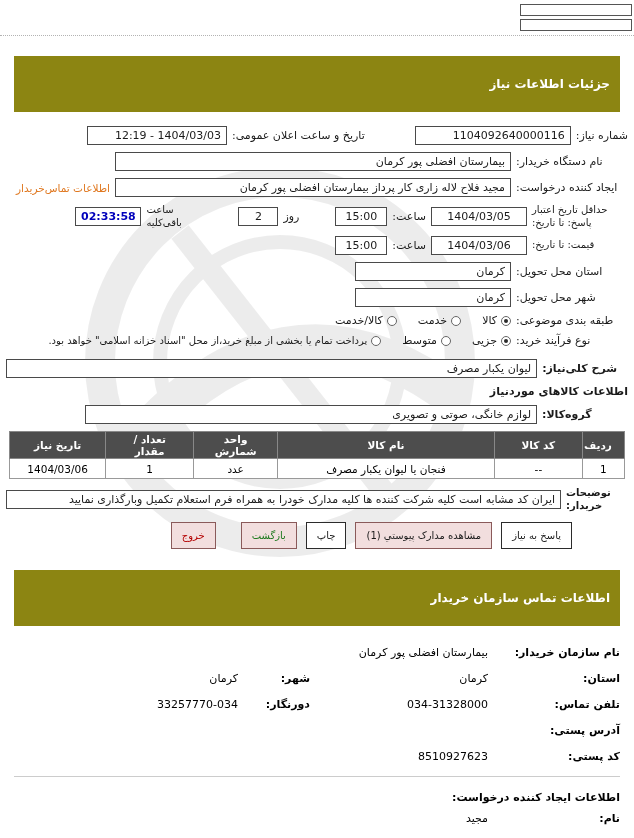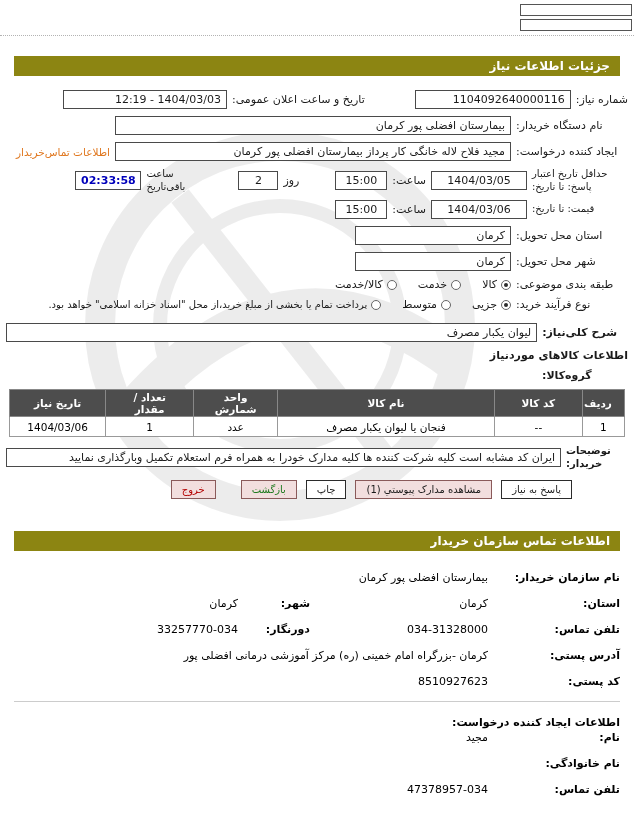--- a/index.html
+++ b/index.html
@@ -32,23 +32,23 @@
   }
   .top-box.one { top: 4px; }
   .top-box.two { top: 19px; }
 
   .section-bar {
     margin: 20px 14px 0 14px;
     background: #8c8512;
     color: #ffffff;
     font-size: 12px;
     font-weight: bold;
-    padding: 3px 10px;
-  }
-  .section-bar.second { margin-top: 15px; }
+    padding: 21px 10px;
+  }
+  .section-bar.second { margin-top: 4px; }
 
   .panel { position: relative; z-index: 1; }
   .form-panel { padding: 14px 6px 10px 6px; }
 
   
   .watermark {
     position: absolute;
     top: 30px;
     left: 60px;
     opacity: 0.07;
@@ -132,21 +132,21 @@
   col.c-unit { width: 84px; }
   col.c-qty { width: 88px; }
   col.c-date { width: 96px; }
 
   .btn-row { margin-top: 10px; gap: 9px; }
   .btn {
     border: 1px solid #2b2b2b;
     background: #ffffff;
     font-family: "DejaVu Sans", sans-serif;
     font-size: 10px;
-    height: 19px;
+    height: 27px;
     padding: 1px 10px;
     cursor: pointer;
     white-space: nowrap;
     color: #1a1a1a;
   }
   .btn.first { margin-right: 56px; }
   .btn.pink { background: #f2dede; border-color: #8a5a5a; }
   .btn.green-text { color: #1f7a1f; }
   .btn.red-text { color: #b40000; }
   .btn.gap-left { margin-left: 16px; }
@@ -156,21 +156,21 @@
   .c-row { display: flex; margin-bottom: 13px; align-items: baseline; position: relative; z-index: 2; }
   .c-lbl { font-weight: bold; width: 132px; flex: 0 0 auto; }
   .c-lbl2 { font-weight: bold; width: 72px; flex: 0 0 auto; text-align: right; }
   .c-val { width: 178px; flex: 0 0 auto; }
   .c-val.grow { width: auto; flex: 1 1 auto; }
   .creator-block {
     border-top: 1px solid #cccccc;
     margin-top: 4px;
     padding-top: 14px;
   }
-  .creator-title { font-weight: bold; margin-bottom: 2px; font-size: 11px; }
+  .creator-title { font-weight: bold; margin-bottom: 8px; font-size: 11px; }
 </style>
 </head>
 <body>
 
 <div class="page">
 
   <div class="top-strip">
     <div class="top-box one"></div>
     <div class="top-box two"></div>
   </div>
@@ -184,44 +184,44 @@
       <circle cx="220" cy="220" r="120" fill="none" stroke="#000" stroke-width="14"></circle>
       <path d="M60,320 Q220,120 400,260" fill="none" stroke="#000" stroke-width="40"></path>
       <path d="M120,90 L340,370" stroke="#000" stroke-width="22"></path>
     </svg>
 
     <div class="row">
       <span class="lbl">شماره نیاز:</span>
       <span class="inp" style="width:156px">1104092640000116</span>
       <span style="width:40px"></span>
       <span class="lbl">تاریخ و ساعت اعلان عمومی:</span>
-      <span class="inp" style="width:164px">1404/03/03 - 12:19</span>
+      <span class="inp" style="width:140px">1404/03/03 - 12:19</span>
     </div>
 
     <div class="row">
       <span class="lbl" style="width:112px">نام دستگاه خریدار:</span>
       <span class="inp" style="width:396px">بیمارستان افضلی پور کرمان</span>
     </div>
 
     <div class="row">
       <span class="lbl" style="width:112px">ایجاد کننده درخواست:</span>
-      <span class="inp" style="width:396px">مجید فلاح لاله خانگی کار پرداز  بیمارستان افضلی پور کرمان</span>
+      <span class="inp" style="width:396px">مجید فلاح لاله زاری کار پرداز  بیمارستان افضلی پور کرمان</span>
       <span class="link">اطلاعات تماس‌خریدار</span>
     </div>
 
     <div class="row">
       <span class="lbl wrap" style="width:96px">حداقل تاریخ اعتبار پاسخ: تا تاریخ:</span>
       <span class="inp" style="width:96px;justify-content:center">1404/03/05</span>
       <span class="lbl">ساعت:</span>
       <span class="inp" style="width:52px;justify-content:center">15:00</span>
       <span style="width:26px"></span>
       <span class="lbl">روز</span>
       <span class="inp" style="width:40px;justify-content:center">2</span>
       <span style="width:26px"></span>
-      <span class="lbl wrap" style="width:56px">ساعت باقی‌تاریخ</span>
+      <span class="lbl wrap" style="width:56px">ساعت باقی‌کلیه</span>
       <span class="inp blue" style="width:66px">02:33:58</span>
     </div>
 
     <div class="row">
       <span class="lbl wrap" style="width:96px">قیمت: تا تاریخ:</span>
       <span class="inp" style="width:96px;justify-content:center">1404/03/06</span>
       <span class="lbl">ساعت:</span>
       <span class="inp" style="width:52px;justify-content:center">15:00</span>
     </div>
 
@@ -271,20 +271,21 @@
       <span class="lbl b" style="width:86px">شرح کلی‌نیاز:</span>
       <span class="inp" style="width:532px">لیوان یکبار  مصرف</span>
     </div>
 
     <div class="row">
       <span class="lbl b">اطلاعات کالاهای موردنیاز</span>
     </div>
 
     <div class="row">
       <span class="lbl b" style="width:86px">گروه‌کالا:</span>
+      <span class="inp" style="width:452px">لوازم خانگی، صوتی و  تصویری</span>
     </div>
 
     <table class="items">
       <colgroup>
         <col class="c-row-no">
           <col class="c-code">
           <col>
           <col class="c-unit">
           <col class="c-qty">
           <col class="c-date">
@@ -344,21 +345,20 @@
 
     <div class="c-row">
       <span class="c-lbl">تلفن تماس:</span>
       <span class="c-val">034-31328000</span>
       <span class="c-lbl2">دورنگار:</span>
       <span class="c-val grow">33257770-034</span>
     </div>
 
     <div class="c-row">
       <span class="c-lbl">آدرس پستی:</span>
-      <span class="c-val grow">کرمان -بزرگراه امام خمینی (ره) مرکز آموزشی درمانی افضلی پور</span>
     </div>
 
     <div class="c-row">
       <span class="c-lbl">کد پستی:</span>
       <span class="c-val grow">8510927623</span>
     </div>
 
     <div class="creator-block">
       <div class="creator-title">اطلاعات ایجاد کننده درخواست:</div>
 

